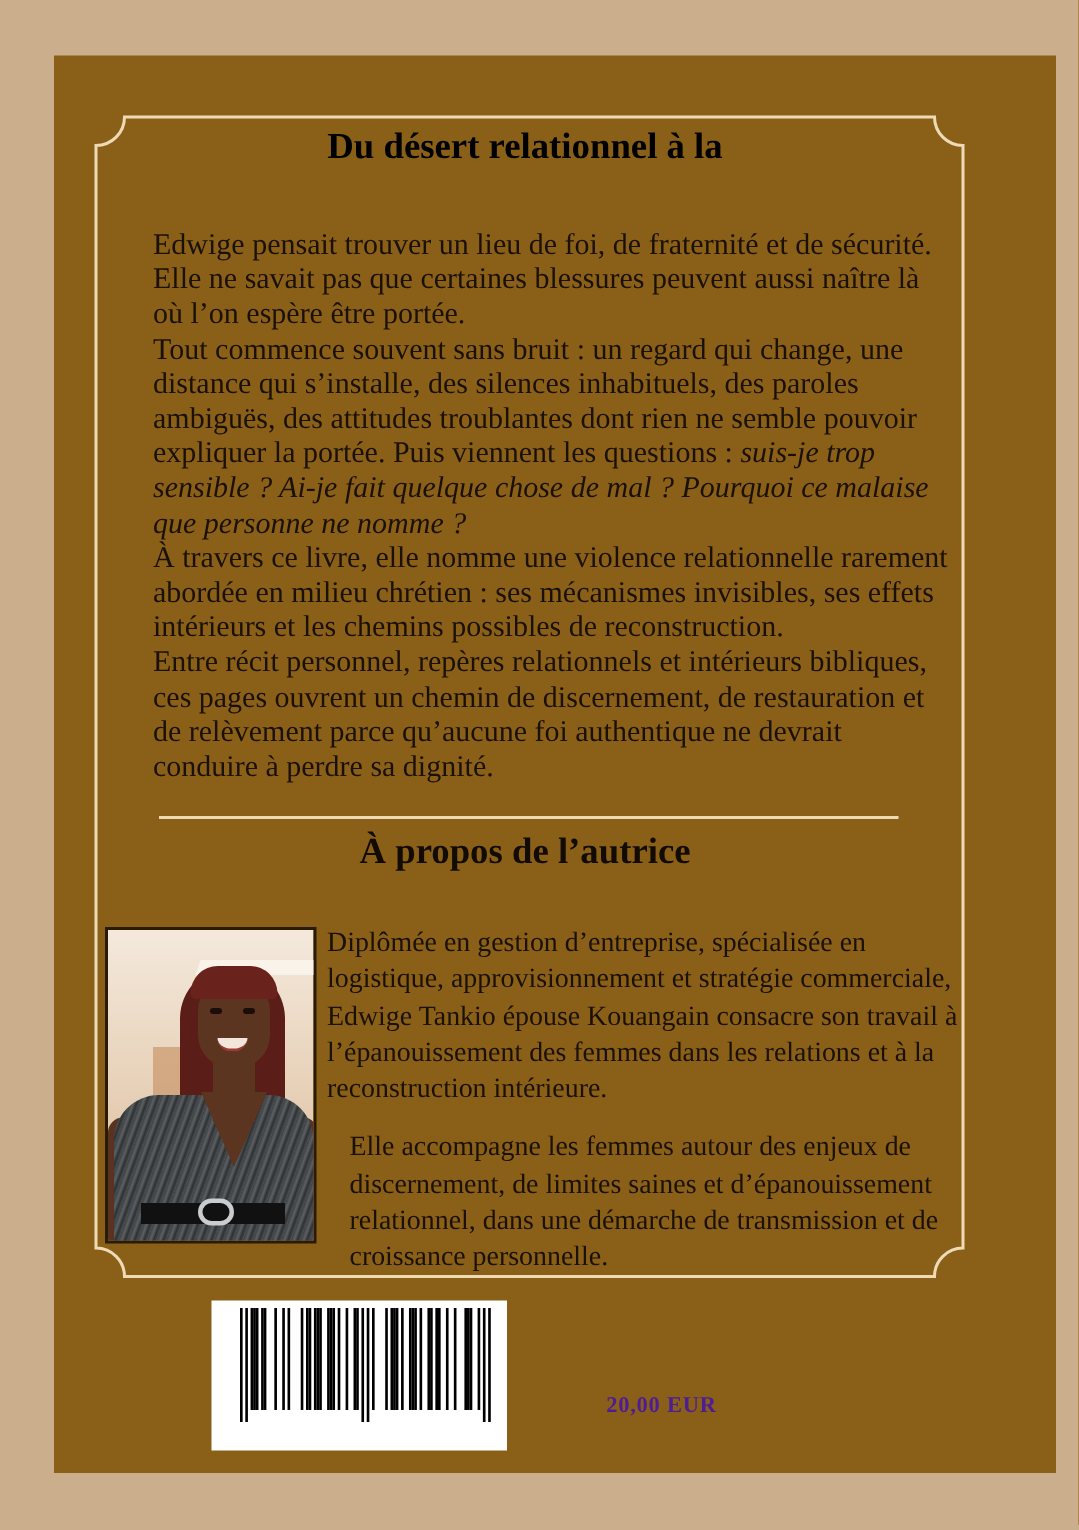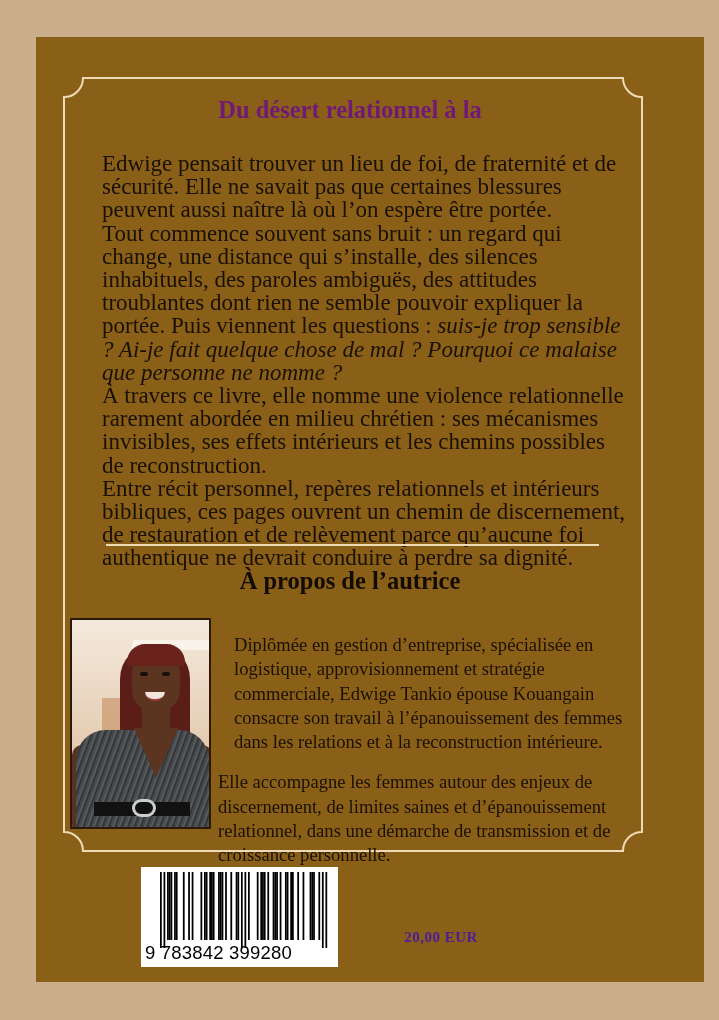--- a/index.html
+++ b/index.html
@@ -17,50 +17,50 @@
     background: #8A6019;
   }
   .frame {
     position: absolute;
     left: 0; top: 0;
     width: 719px; height: 1020px;
     pointer-events: none;
   }
   .title {
     position: absolute;
-    left: 100px; top: 97px; width: 500px;
+    left: 100px; top: 85px; width: 500px;
     text-align: center;
-    color: #701a75;
+    color: #000000;
     font-family: "Liberation Serif", serif;
     font-weight: bold;
     font-size: 24.5px;
     line-height: 25px;
     margin: 0;
   }
   .title span { display: block; }
   .blurb {
     position: absolute;
     left: 102px; top: 152px; width: 530px;
     color: #1a1005;
     font-family: "Liberation Serif", serif;
-    font-size: 23px;
+    font-size: 20px;
     line-height: 23.2px;
     margin: 0;
   }
   .blurb p { margin: 0; }
   .blurb em { font-style: italic; }
   .divider {
     position: absolute;
     left: 106px; top: 544px;
     width: 493px; height: 2px;
     background: #EEDBB6;
   }
   .about-title {
     position: absolute;
-    left: 100px; top: 567px; width: 500px;
+    left: 100px; top: 554px; width: 500px;
     text-align: center;
     color: #120b02;
     font-family: "Liberation Serif", serif;
     font-weight: bold;
     font-size: 24.5px;
     line-height: 28px;
     margin: 0;
   }
   .photo {
     position: absolute;
@@ -211,22 +211,22 @@
   <div class="face"></div>
   <div class="hair-top"></div>
   <div class="eye-l"></div>
   <div class="eye-r"></div>
   <div class="smile"></div>
   <div class="belt"></div>
   <div class="buckle"></div>
 </div>
 
 <div class="about-text">
-  <p style="margin:16px">Diplômée en gestion d’entreprise, spécialisée en logistique, approvisionnement et stratégie commerciale, Edwige Tankio épouse Kouangain consacre son travail à l’épanouissement des femmes dans les relations et à la reconstruction intérieure.</p>
-  <p style="margin:0">Elle accompagne les femmes autour des enjeux de discernement, de limites saines et d’épanouissement relationnel, dans une démarche de transmission et de croissance personnelle.</p>
+  <p style="margin:0">Diplômée en gestion d’entreprise, spécialisée en logistique, approvisionnement et stratégie commerciale, Edwige Tankio épouse Kouangain consacre son travail à l’épanouissement des femmes dans les relations et à la reconstruction intérieure.</p>
+  <p style="margin:15px">Elle accompagne les femmes autour des enjeux de discernement, de limites saines et d’épanouissement relationnel, dans une démarche de transmission et de croissance personnelle.</p>
 </div>
 
 <div class="barcode">
   <svg id="barcode-svg" width="197" height="100">
       <rect x="19.00" y="5" width="1.76" height="76" fill="#000"></rect>
       <rect x="22.52" y="5" width="1.76" height="76" fill="#000"></rect>
       <rect x="26.04" y="5" width="1.76" height="68" fill="#000"></rect>
       <rect x="27.80" y="5" width="1.76" height="68" fill="#000"></rect>
       <rect x="29.56" y="5" width="1.76" height="68" fill="#000"></rect>
       <rect x="33.08" y="5" width="1.76" height="68" fill="#000"></rect>
@@ -265,16 +265,15 @@
       <rect x="151.00" y="5" width="1.76" height="68" fill="#000"></rect>
       <rect x="156.28" y="5" width="1.76" height="68" fill="#000"></rect>
       <rect x="161.56" y="5" width="1.76" height="68" fill="#000"></rect>
       <rect x="168.60" y="5" width="1.76" height="68" fill="#000"></rect>
       <rect x="170.36" y="5" width="1.76" height="68" fill="#000"></rect>
       <rect x="172.12" y="5" width="1.76" height="68" fill="#000"></rect>
       <rect x="177.40" y="5" width="1.76" height="68" fill="#000"></rect>
       <rect x="180.92" y="5" width="1.76" height="76" fill="#000"></rect>
       <rect x="184.44" y="5" width="1.76" height="76" fill="#000"></rect>
     </svg>
-  <div class="digits">9 783842 399280</div>
 </div>
 
 <div class="price">20,00 EUR</div>
 
 </body></html>

